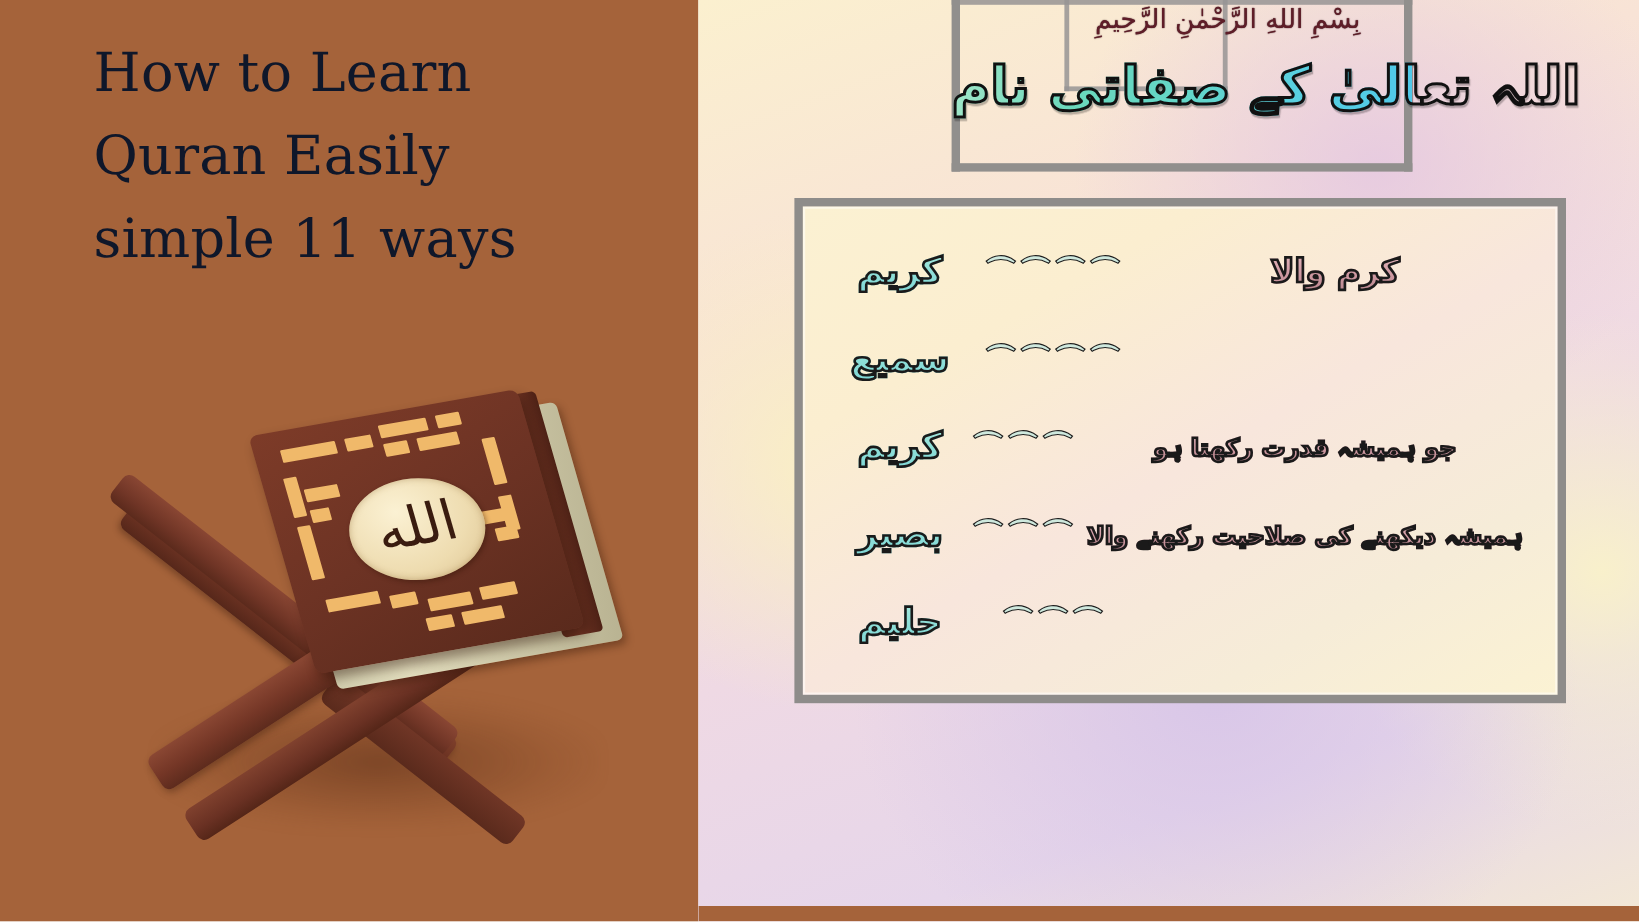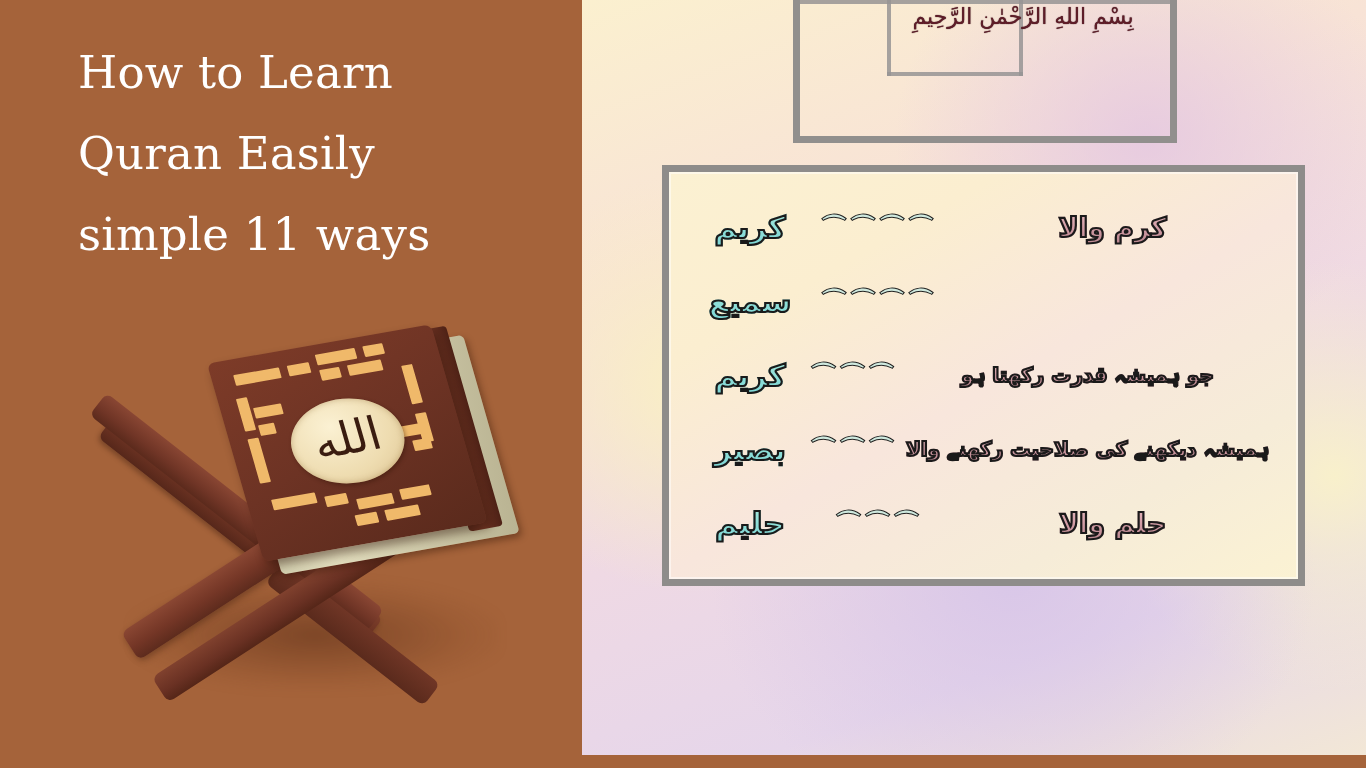--- a/index.html
+++ b/index.html
@@ -33,28 +33,27 @@
 
   .title-block {
     position: absolute;
     left: 78px;
     top: 26px;
     width: 430px;
   }
 
   .title-line {
     display: block;
-    color: #ffffff;
+    color: #0f172a;
     font-family: "DejaVu Serif", "Liberation Serif", serif;
     font-weight: 400;
     font-size: 45px;
     line-height: 69px;
     letter-spacing: 0.2px;
     white-space: nowrap;
-    margin-top: 12px;
   }
 
   
   .rehal-wrap {
     position: absolute;
     left: 90px;
     top: 330px;
     width: 460px;
     height: 400px;
   }
@@ -278,24 +277,24 @@
     background: linear-gradient(150deg, #fbf1d2 0%, #fbeed0 25%, #f8e6dc 52%, #f6ecd8 78%, #fbf2d3 100%);
     box-shadow: inset 0 0 0 2px rgba(255,255,255,0.5);
   }
 
   .names-inner {
     position: absolute;
     left: 0;
     top: 0;
     right: 0;
     bottom: 0;
-    padding: 18px 22px 10px 22px;
+    padding: 18px 22px 24px 22px;
     display: flex;
     flex-direction: column;
-    justify-content: flex-start;
+    justify-content: space-between;
   }
 
   .name-row {
     display: flex;
     flex-direction: row-reverse;
     align-items: center;
     height: 74px;
     direction: rtl;
   }
 
@@ -409,20 +408,21 @@
 
     <div class="grid-line" style="left:211px; top:0;   width:384px; height:4px;"></div>
     <div class="grid-line" style="left:305px; top:0;   width:4px;   height:76px;"></div>
     <div class="grid-line" style="left:437px; top:0;   width:4px;   height:76px;"></div>
     <div class="grid-line" style="left:305px; top:72px; width:136px; height:4px;"></div>
 
     <div class="header-box"></div>
 
     <div class="bismillah">بِسْمِ اللهِ الرَّحْمٰنِ الرَّحِيمِ</div>
 
+    <div class="sifati-naam">اللہ تعالیٰ کے صفاتی نام</div>
 
     <div class="names-frame">
       <div class="names-inner" id="names-body">
 
       <div class="name-row">
             <div class="col-name">کریم</div>
             <div class="col-dash">⌒⌒⌒⌒</div>
             <div class="col-meaning">کرم والا</div>
           </div>
           <div class="name-row">
@@ -435,21 +435,20 @@
             <div class="col-meaning">جو ہمیشہ قدرت رکھتا ہو</div>
           </div>
           <div class="name-row long">
             <div class="col-name">بصیر</div>
             <div class="col-dash">⌒⌒⌒</div>
             <div class="col-meaning">ہمیشہ دیکھنے کی صلاحیت رکھنے والا</div>
           </div>
           <div class="name-row">
             <div class="col-name">حلیم</div>
             <div class="col-dash">⌒⌒⌒</div>
-            <div class="col-meaning">حلم والا</div>
           </div>
         </div>
     </div>
 
     <div class="bottom-strip"></div>
   </div>
 
 </div>
 
 </body></html>

